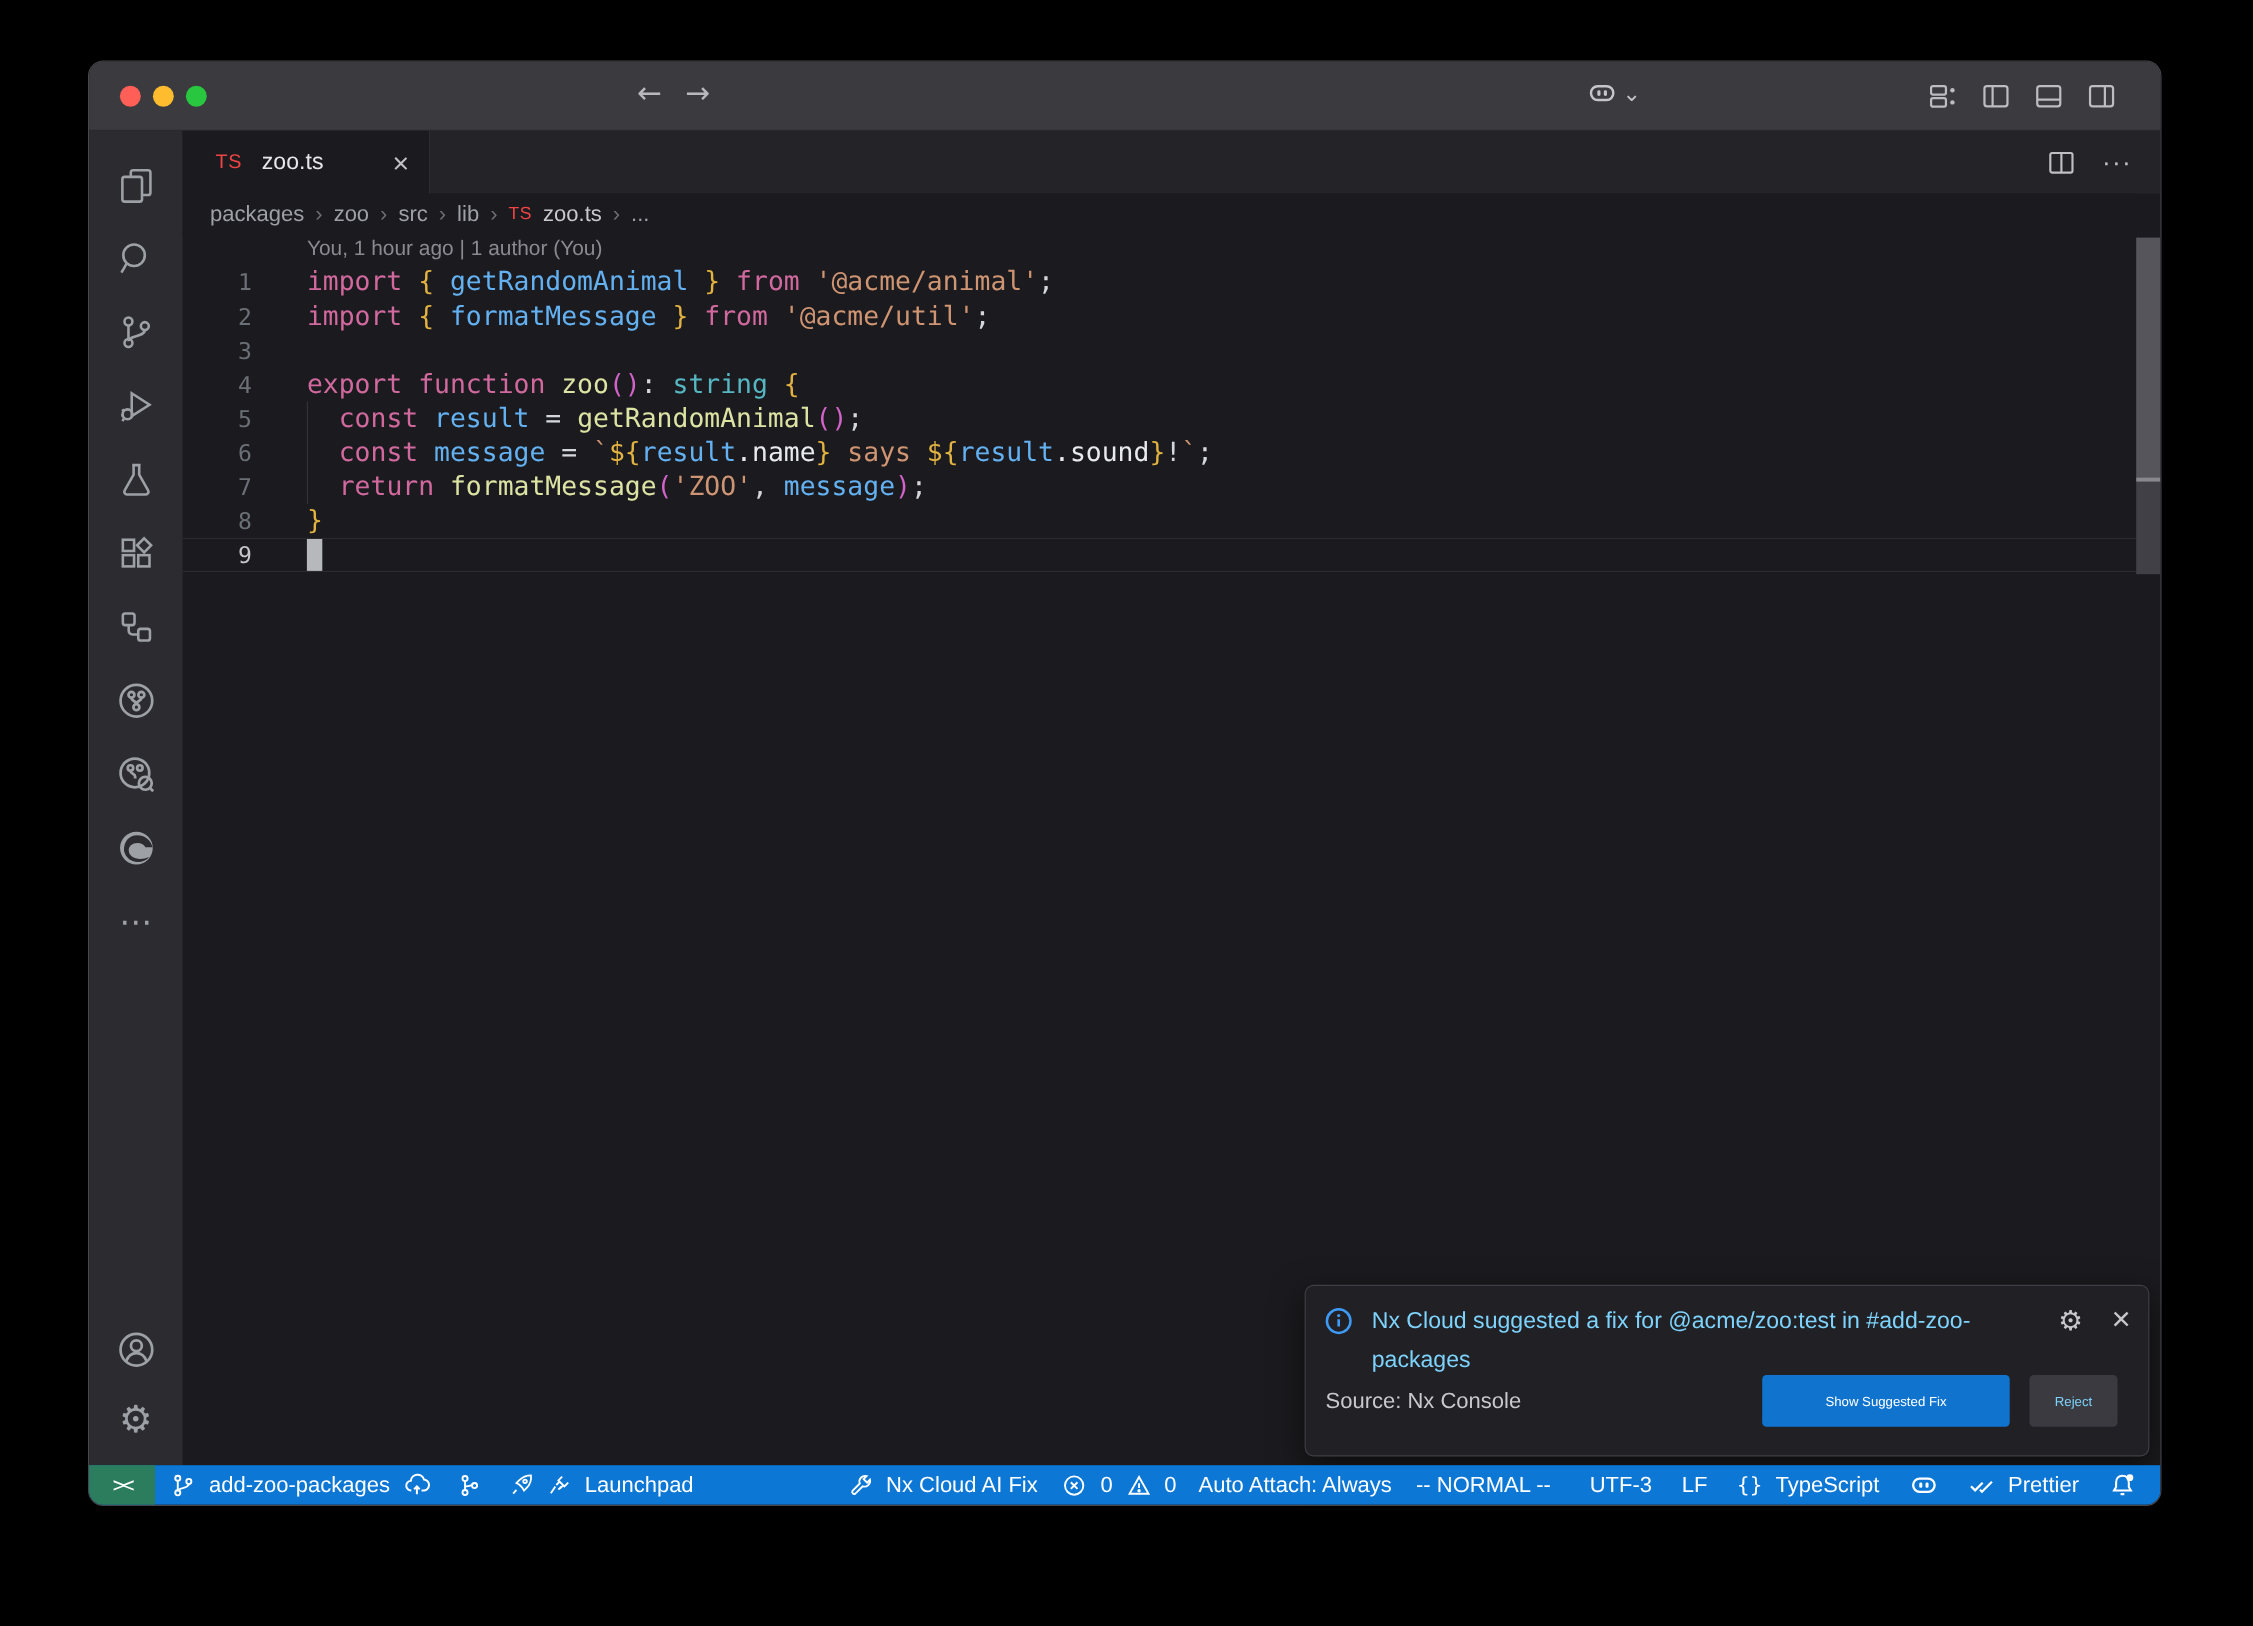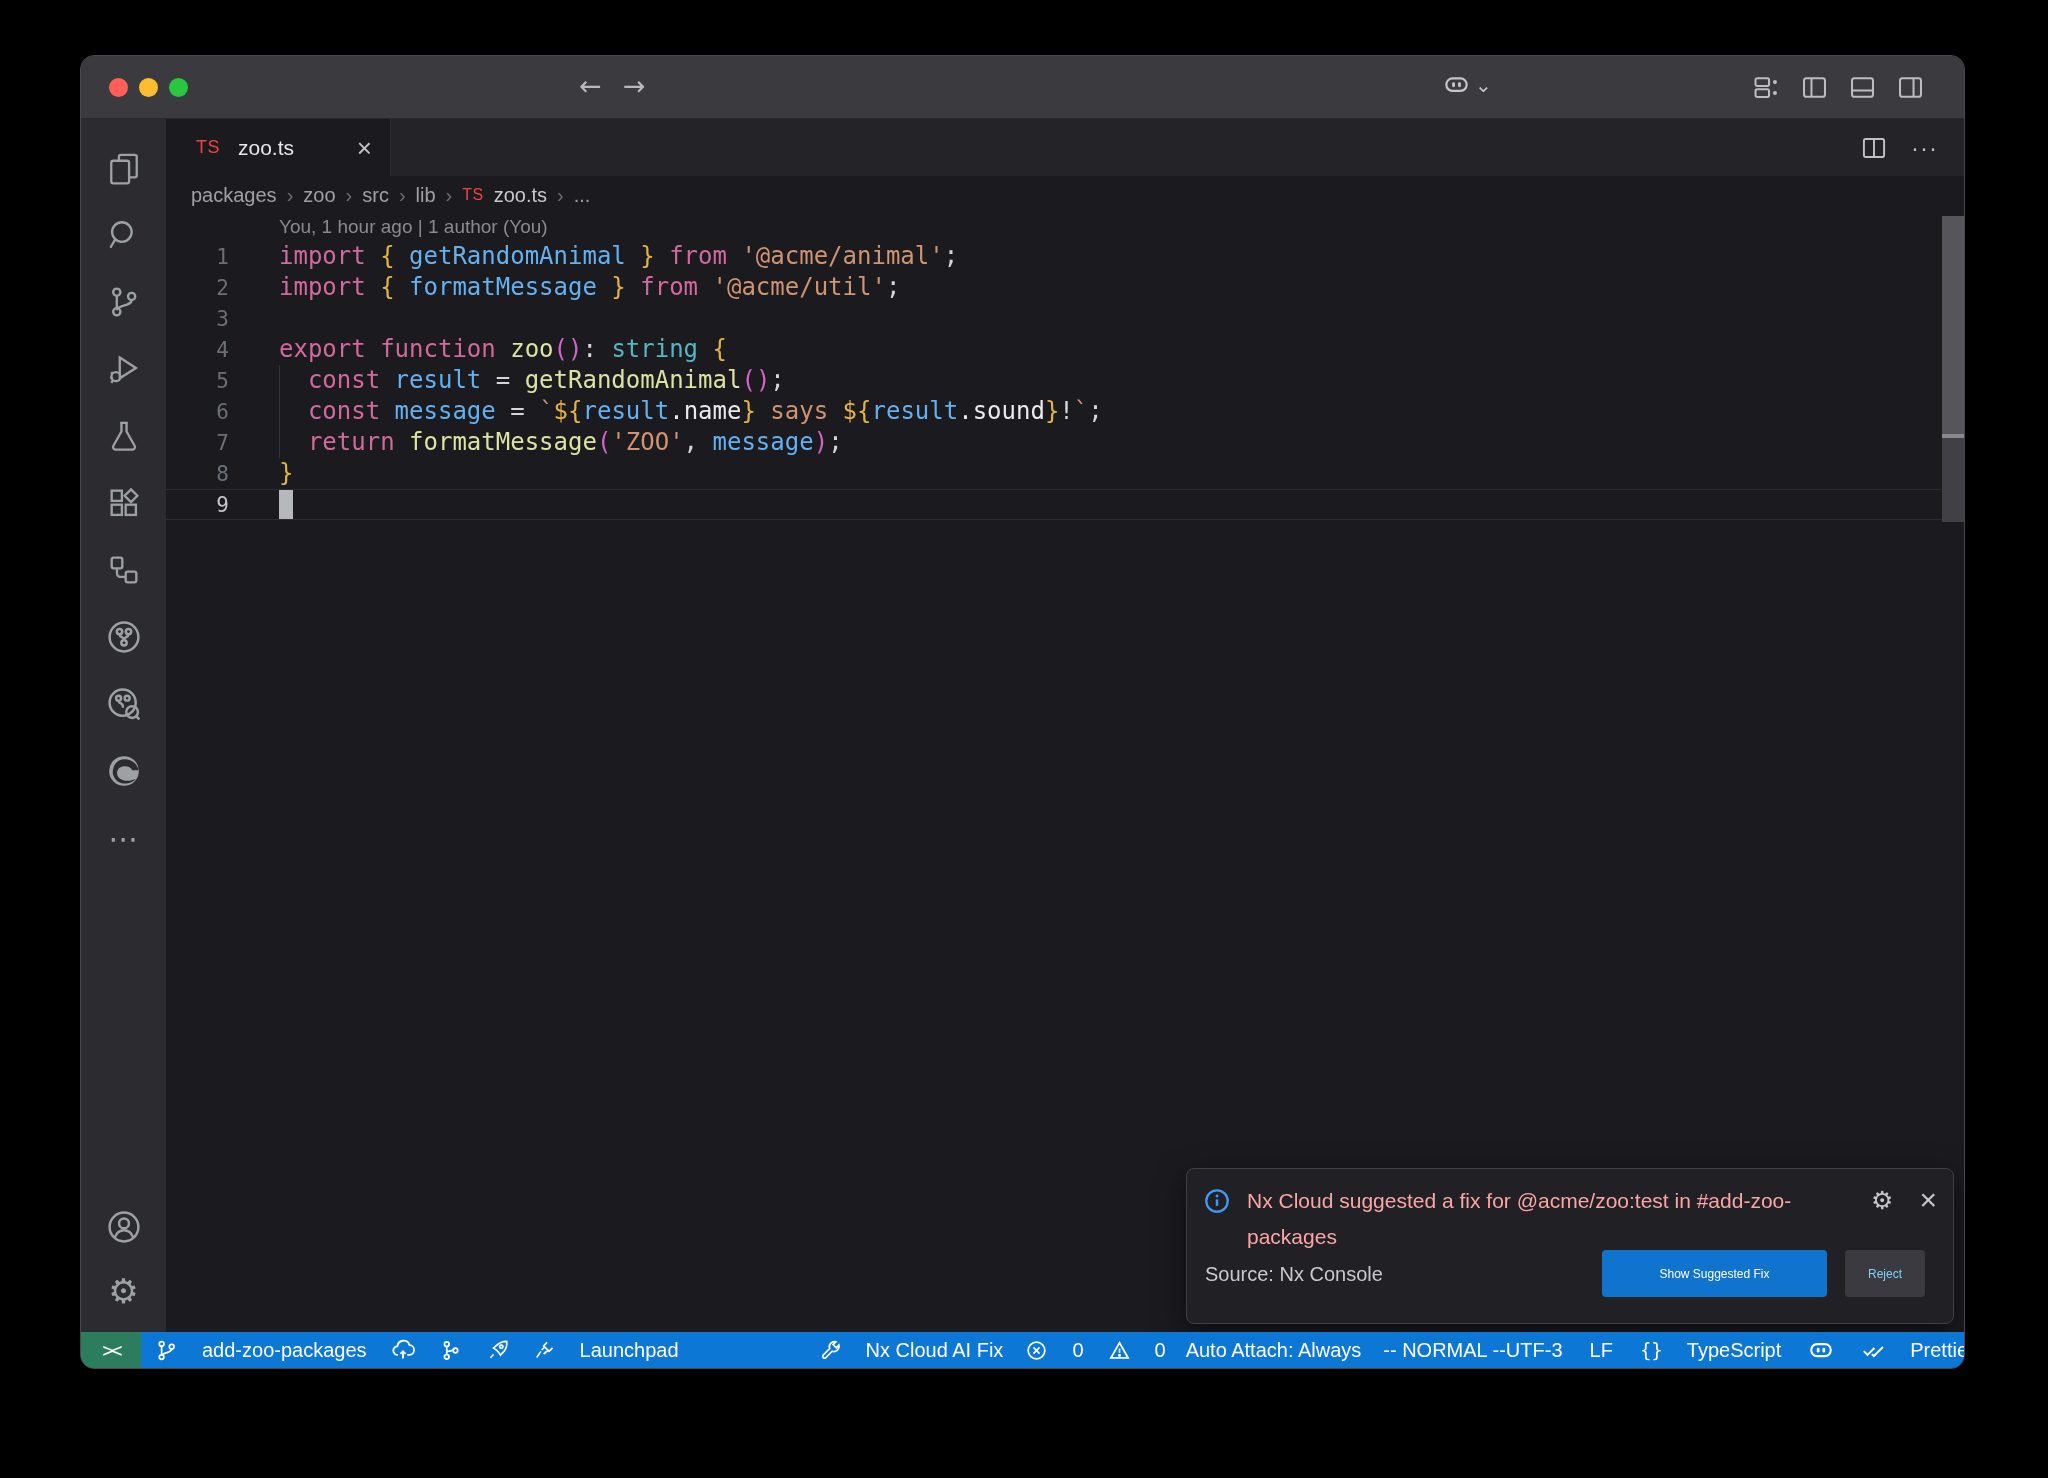--- a/index.html
+++ b/index.html
@@ -69,37 +69,37 @@
                   background:#33333a; }
   .scroll-thumb { position:absolute; right:0; top:160px; width:22px; height:218px;
                   background:#55555b; }
   .scroll-mark { position:absolute; right:0; top:378px; width:22px; height:4px; background:#88888e; }
   .scroll-thumb2 { position:absolute; right:0; top:382px; width:22px; height:84px; background:#404046; }
 
   
   .toast { position:absolute; left:1105px; top:1112px; width:768px; height:156px;
            background:#202025; border:1px solid #3f3f45; border-radius:8px;
            box-shadow:0 10px 30px rgba(0,0,0,.55); }
-  .toast-msg { position:absolute; left:60px; top:14px; width:610px; color:#fca5a5;
+  .toast-msg { position:absolute; left:60px; top:14px; width:610px; color:#7dd3fc;
                font-size:21px; line-height:36px; }
   .toast-icons { position:absolute; right:16px; top:16px; display:flex; gap:26px;
                  color:#c7c7cb; align-items:center; }
   .toast-src { position:absolute; left:18px; top:94px; color:#c9c9cd; font-size:20px; }
   .btn { position:absolute; top:81px; height:47px; border-radius:4px; color:#fff;
          font-size:12px; display:flex; align-items:center; justify-content:center; }
   .btn-primary { left:415px; width:225px; background:#1074cf; }
   .btn-secondary { left:658px; width:80px; background:#3a3a40; color:#7dd3fc; }
 
   
   .statusbar { position:absolute; left:0; right:0; bottom:0; height:36px; background:#0d77d6;
                display:flex; align-items:center; color:#fff; font-size:20px; }
   .remote { width:60px; height:36px; background:#2b7d5e; display:flex; align-items:center;
             justify-content:center; font-family:"DejaVu Sans Mono", monospace;
             font-size:19px; letter-spacing:-3px; flex:none; }
-  .sb-item { display:flex; align-items:center; gap:24px; white-space:nowrap; }
+  .sb-item { display:flex; align-items:center; gap:12px; white-space:nowrap; }
   .sb-right { margin-left:auto; display:flex; align-items:center; gap:27px; padding-right:22px; }
 </style>
 </head>
 <body>
 
 <div class="window">
 
   <div class="titlebar">
     <div class="tl" style="left:28px;background:#ff5f57"></div>
     <div class="tl" style="left:58px;background:#febc2e"></div>

